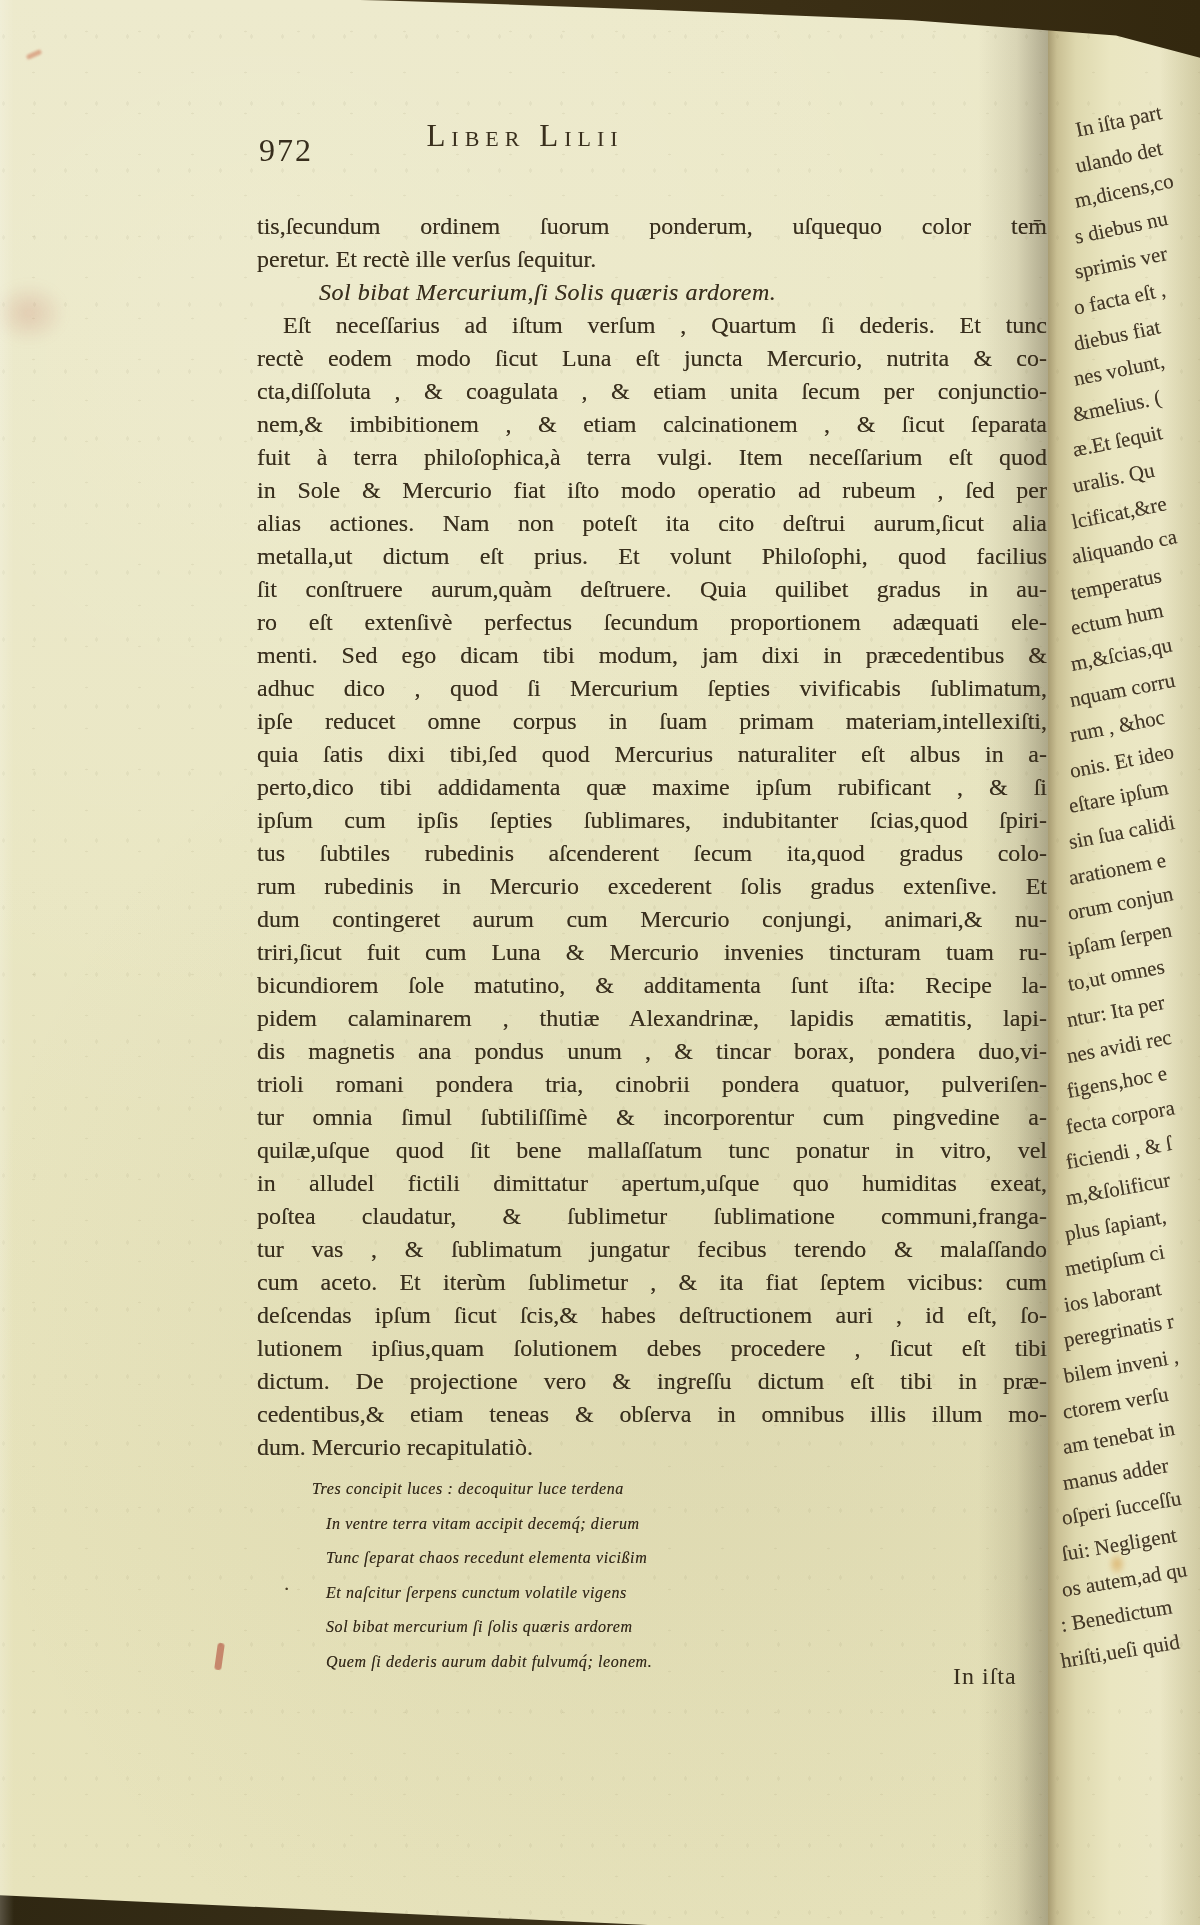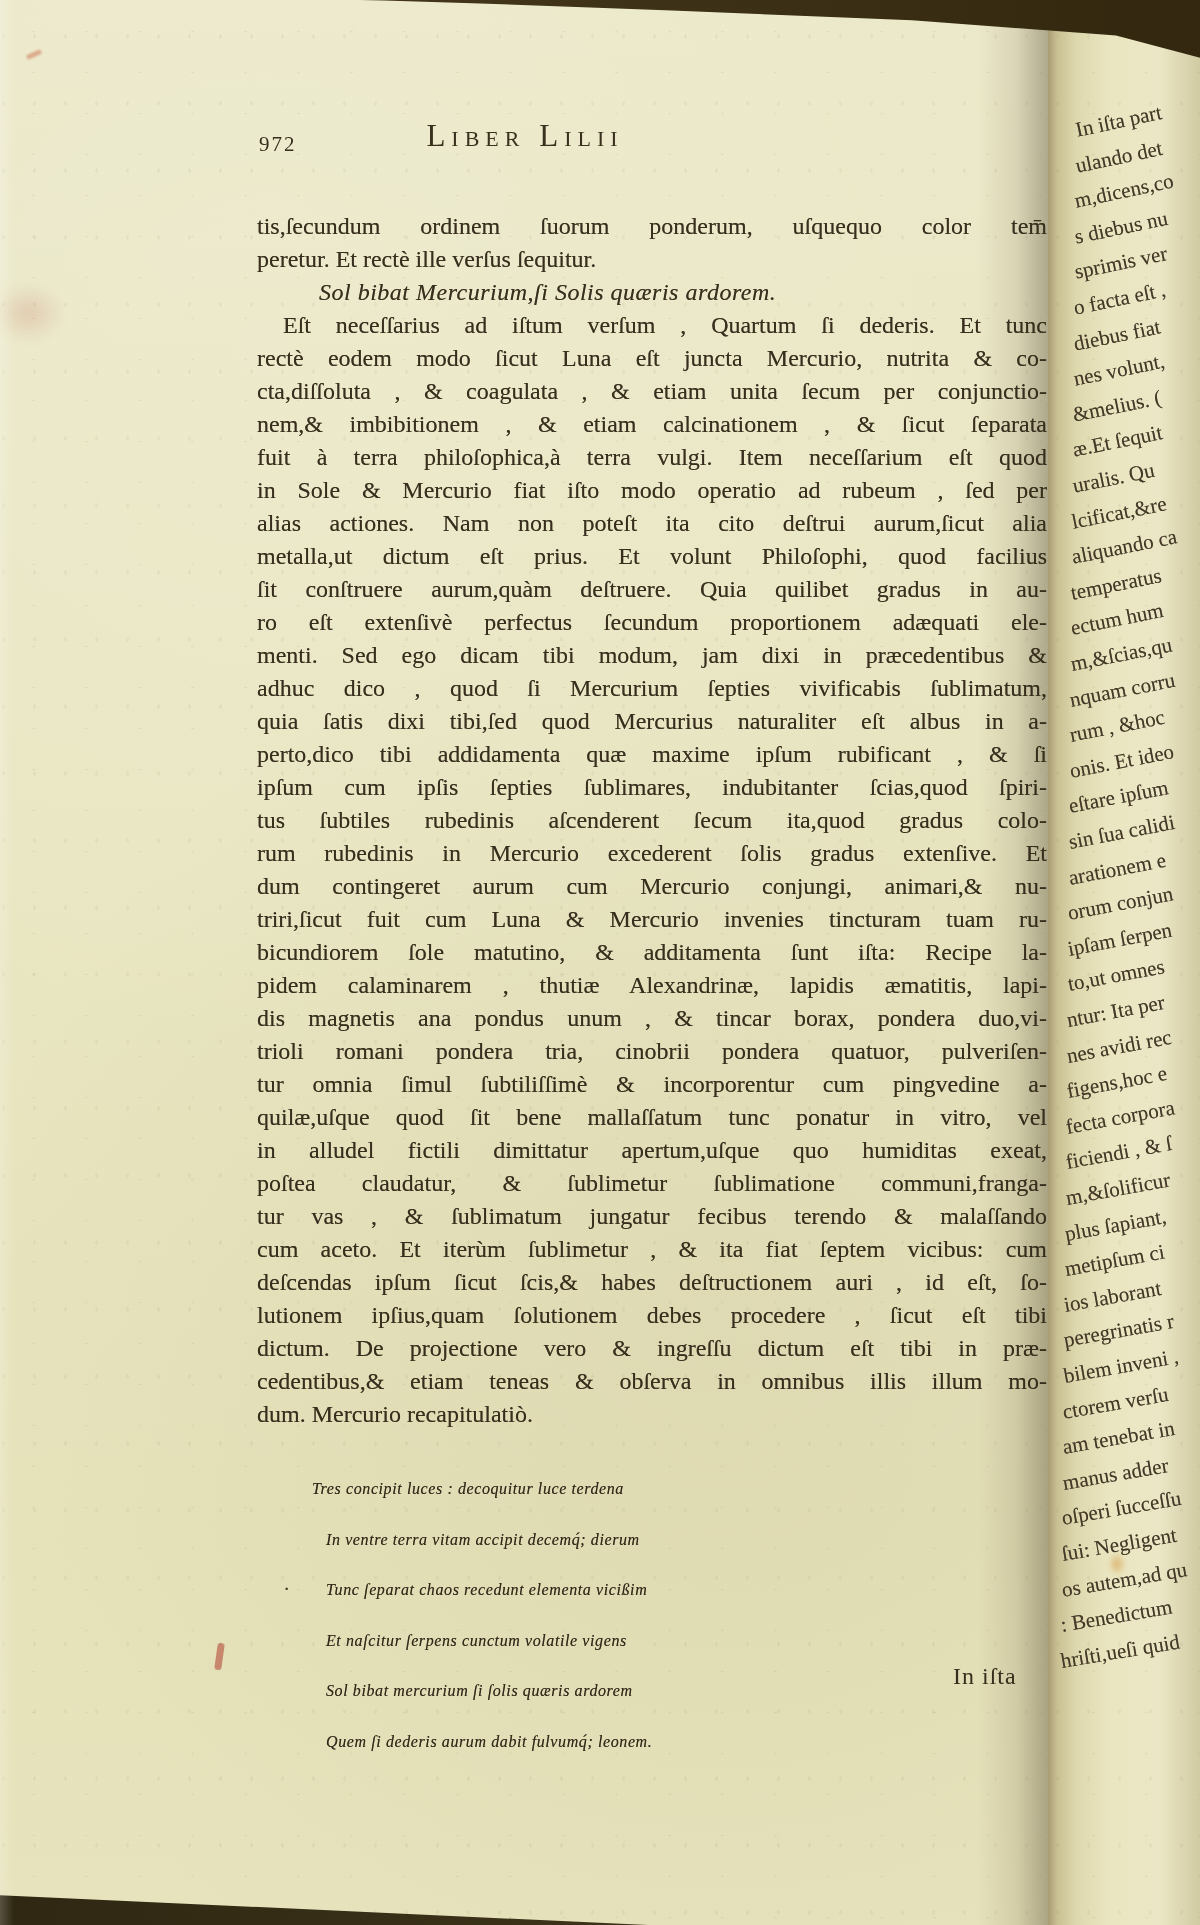--- a/index.html
+++ b/index.html
@@ -28,34 +28,34 @@
     background:linear-gradient(90deg,rgba(0,0,0,0) 0%,rgba(86,74,44,.13) 55%,rgba(58,48,27,.34) 100%);}
   
   .edge-top{position:absolute;inset:0;background:linear-gradient(90deg,#4a3c20,#33280f);
     clip-path:polygon(30% 0,100% 0,100% 3%,93% 1.85%,76% 1.05%,56% .55%,40% .18%,32% .03%);}
   .edge-bottom{position:absolute;inset:0;background:linear-gradient(90deg,#2f2712,#4a3e22);
     clip-path:polygon(0 98.45%,54% 100%,0 100%);}
   .edge-left{position:absolute;top:0;bottom:0;left:0;width:14px;
     background:linear-gradient(90deg,rgba(255,255,255,.20),rgba(255,255,255,0));}
 
   
-  .pagenum{position:absolute;left:259px;top:132px;font-size:21px;color:#382e1d;letter-spacing:2px;}
+  .pagenum{position:absolute;left:259px;top:132px;font-size:32px;color:#382e1d;letter-spacing:2px;}
   .header{position:absolute;left:390px;top:118px;width:270px;text-align:center;
     font-variant:small-caps;font-size:31px;letter-spacing:6px;color:#3a301e;}
   .body{position:absolute;left:257px;top:210px;width:790px;color:#382e1d;
     font-size:24px;text-shadow:0 0 .5px rgba(56,46,29,.55);}
   .body .line{height:33px;line-height:33px;text-align:justify;text-align-last:justify;}
   .body .line.end{text-align-last:left;}
   .body .line.indent{text-indent:26px;}
   .body .line.verse{text-align-last:left;font-style:italic;padding-left:62px;letter-spacing:.5px;}
   .poem{position:absolute;left:312px;top:1472px;width:560px;color:#33291a;
     font-size:16px;font-style:italic;letter-spacing:.6px;
     text-shadow:0 0 .5px rgba(51,41,26,.6);}
   .poem .pline{height:34.6px;line-height:34.6px;white-space:nowrap;}
-  .poem .pline + .pline{padding-left:14px;margin-top:16px;}
+  .poem .pline + .pline{padding-left:14px;}
   .poem-bullet{position:absolute;left:283px;top:1576px;font-size:22px;color:#4a3c26;}
   .catchword{position:absolute;left:953px;top:1663px;font-size:24px;color:#382e1d;letter-spacing:1px;}
 
   
   .facing{position:absolute;inset:0;overflow:hidden;pointer-events:none;}
   .mline{position:absolute;white-space:nowrap;font-size:21px;color:#443827;
     transform-origin:0 50%;text-shadow:0 0 .5px rgba(68,56,39,.5);}
 
   
   .stain{position:absolute;border-radius:50%;pointer-events:none;}
@@ -89,20 +89,21 @@
       <div class="line">cta,diſſoluta , &amp; coagulata , &amp; etiam unita ſecum per conjunctio-</div>
       <div class="line">nem,&amp; imbibitionem , &amp; etiam calcinationem , &amp; ſicut ſeparata</div>
       <div class="line">fuit à terra philoſophica,à terra vulgi.  Item neceſſarium eſt quod</div>
       <div class="line">in Sole &amp; Mercurio fiat iſto modo operatio ad rubeum , ſed  per</div>
       <div class="line">alias actiones.   Nam non poteſt ita cito deſtrui aurum,ſicut alia</div>
       <div class="line">metalla,ut dictum eſt prius.  Et volunt  Philoſophi, quod facilius</div>
       <div class="line">ſit conſtruere aurum,quàm deſtruere.  Quia quilibet gradus in au-</div>
       <div class="line">ro eſt extenſivè perfectus ſecundum proportionem adæquati ele-</div>
       <div class="line">menti.  Sed ego dicam tibi modum, jam dixi in præcedentibus &amp;</div>
       <div class="line">adhuc dico , quod ſi Mercurium ſepties  vivificabis  ſublimatum,</div>
+      <div class="line">ipſe reducet omne corpus in ſuam primam materiam,intellexiſti,</div>
       <div class="line">quia ſatis dixi tibi,ſed quod Mercurius naturaliter eſt albus in a-</div>
       <div class="line">perto,dico tibi addidamenta quæ maxime ipſum rubificant , &amp; ſi</div>
       <div class="line">ipſum cum ipſis ſepties ſublimares, indubitanter ſcias,quod ſpiri-</div>
       <div class="line">tus ſubtiles rubedinis aſcenderent ſecum ita,quod gradus colo-</div>
       <div class="line">rum rubedinis in Mercurio excederent ſolis gradus extenſive.  Et</div>
       <div class="line">dum contingeret aurum cum Mercurio conjungi, animari,&amp; nu-</div>
       <div class="line">triri,ſicut fuit cum Luna &amp; Mercurio invenies tincturam tuam ru-</div>
       <div class="line">bicundiorem ſole matutino, &amp; additamenta ſunt iſta:  Recipe la-</div>
       <div class="line">pidem calaminarem , thutiæ  Alexandrinæ, lapidis æmatitis, lapi-</div>
       <div class="line">dis magnetis ana pondus unum , &amp; tincar borax, pondera duo,vi-</div>

